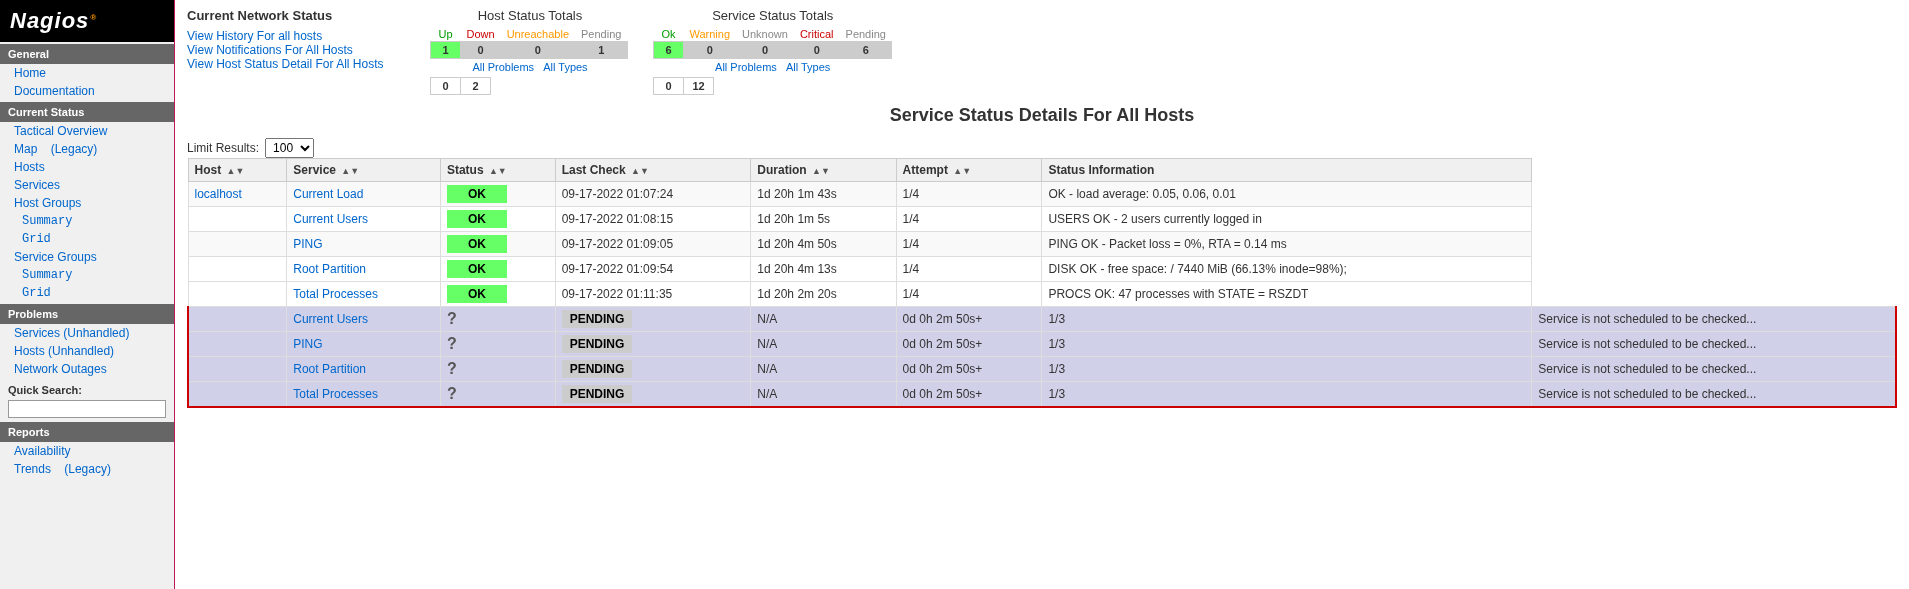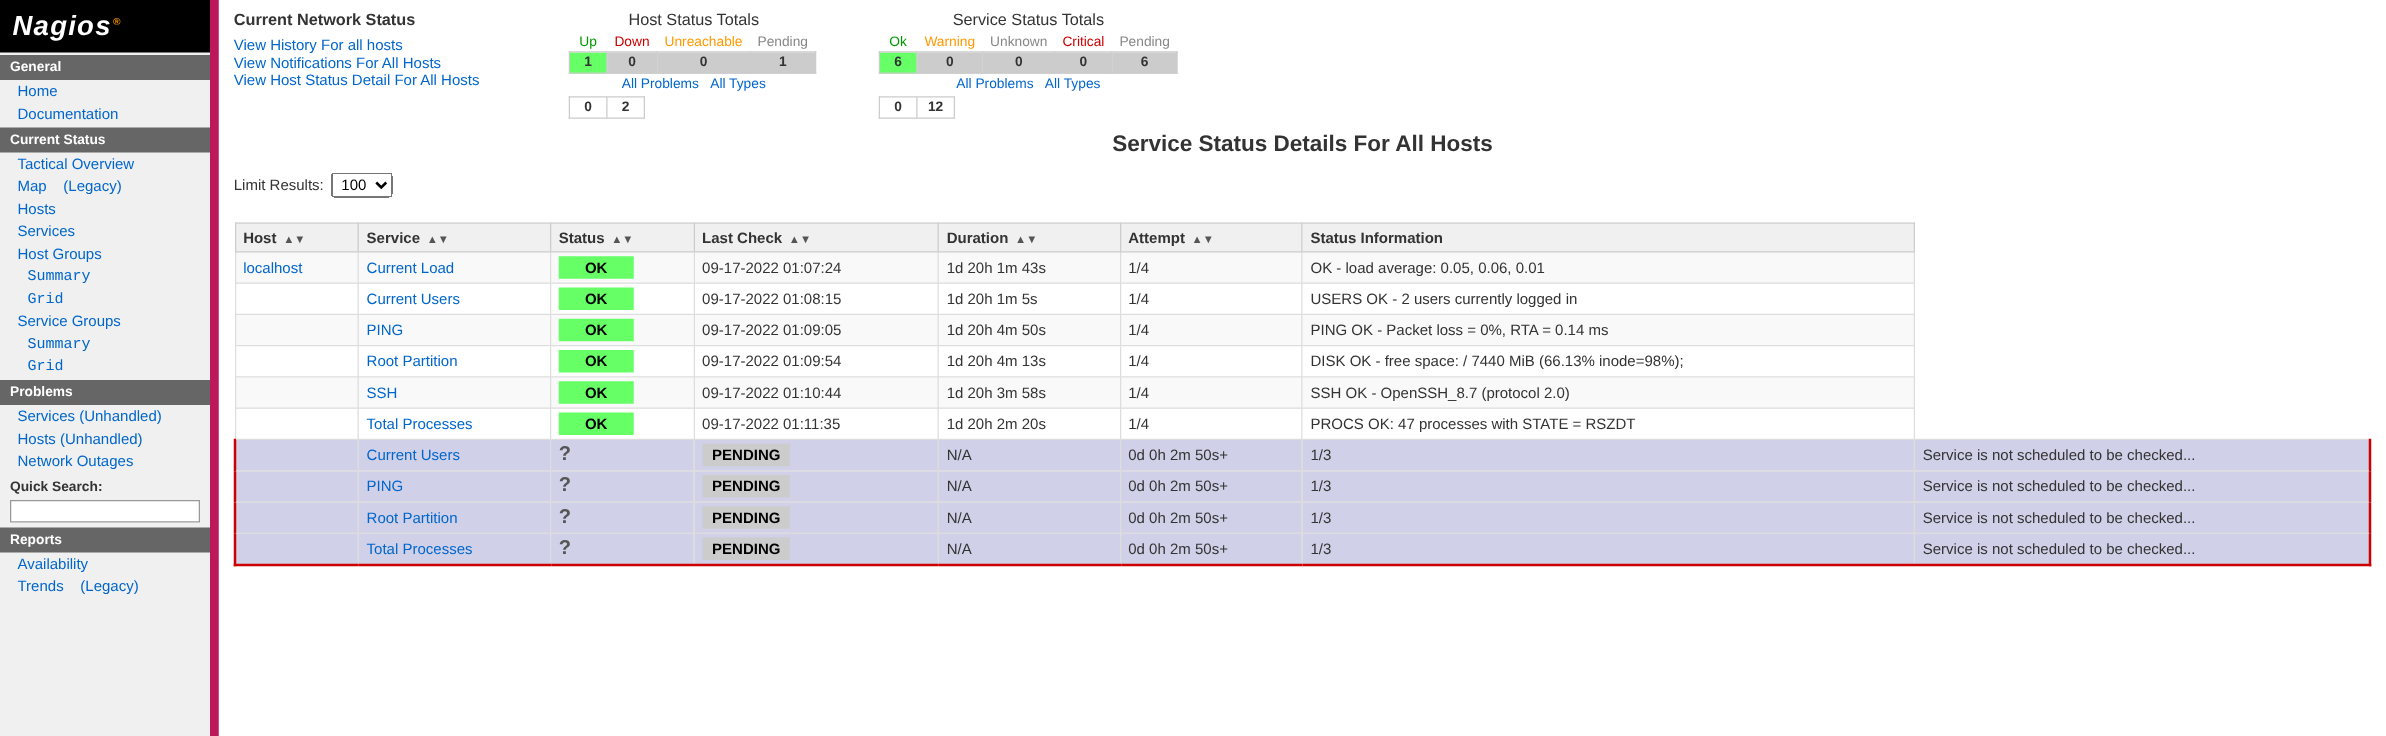--- a/index.html
+++ b/index.html
@@ -3,21 +3,21 @@
   <meta charset="utf-8">
   <style>
     * { margin: 0; padding: 0; box-sizing: border-box; }
     body { font-family: Arial, Helvetica, sans-serif; font-size: 12px; background: #fff; color: #333; display: flex; }
     
     
     #sidebar {
       width: 175px;
       min-width: 175px;
       background: #f0f0f0;
-      border-right: 7px solid #be185d;
+      border-right: 1px solid #be185d;
       padding: 0;
       height: 100vh;
       overflow-y: auto;
     }
     .logo-area {
       background: #000;
       padding: 8px 10px;
       display: flex;
       align-items: center;
     }
@@ -77,21 +77,21 @@
     }
 
     
     #main {
       flex: 1;
       padding: 8px 12px;
       overflow-x: auto;
     }
     .header-bar {
       display: flex;
-      gap: 48px;
+      gap: 23px;
       align-items: flex-start;
       margin-bottom: 10px;
     }
     .current-status-block {
       min-width: 220px;
     }
     .current-status-block h3 {
       font-size: 13px;
       font-weight: bold;
       color: #333;
@@ -167,21 +167,21 @@
       font-weight: bold;
       margin: 8px 0 12px 0;
       color: #333;
     }
 
     
     .limit-row {
       display: flex;
       align-items: center;
       gap: 6px;
-      margin-bottom: 20px;
+      margin-bottom: 0;
       font-size: 12px;
     }
     .limit-row select {
       font-size: 12px;
       padding: 1px 3px;
     }
 
     
     .data-table {
       width: 100%;
@@ -409,29 +409,20 @@
   </tr>
         <tr class="row-odd">
     <td></td>
     <td><a class="service-link">Root Partition</a></td>
     <td><span class="status-ok">OK</span></td>
     <td>09-17-2022 01:09:54</td>
     <td>1d 20h 4m 13s</td>
     <td>1/4</td>
     <td>DISK OK - free space: / 7440 MiB (66.13% inode=98%);</td>
   </tr>
-        <tr class="row-even">
-    <td></td>
-    <td><a class="service-link">SSH</a></td>
-    <td><span class="status-ok">OK</span></td>
-    <td>09-17-2022 01:10:44</td>
-    <td>1d 20h 3m 58s</td>
-    <td>1/4</td>
-    <td>SSH OK - OpenSSH_8.7 (protocol 2.0)</td>
-  </tr>
         <tr class="row-odd">
     <td></td>
     <td><a class="service-link">Total Processes</a></td>
     <td><span class="status-ok">OK</span></td>
     <td>09-17-2022 01:11:35</td>
     <td>1d 20h 2m 20s</td>
     <td>1/4</td>
     <td>PROCS OK: 47 processes with STATE = RSZDT</td>
   </tr>
         <tr style="background:#d0d0e8;">

